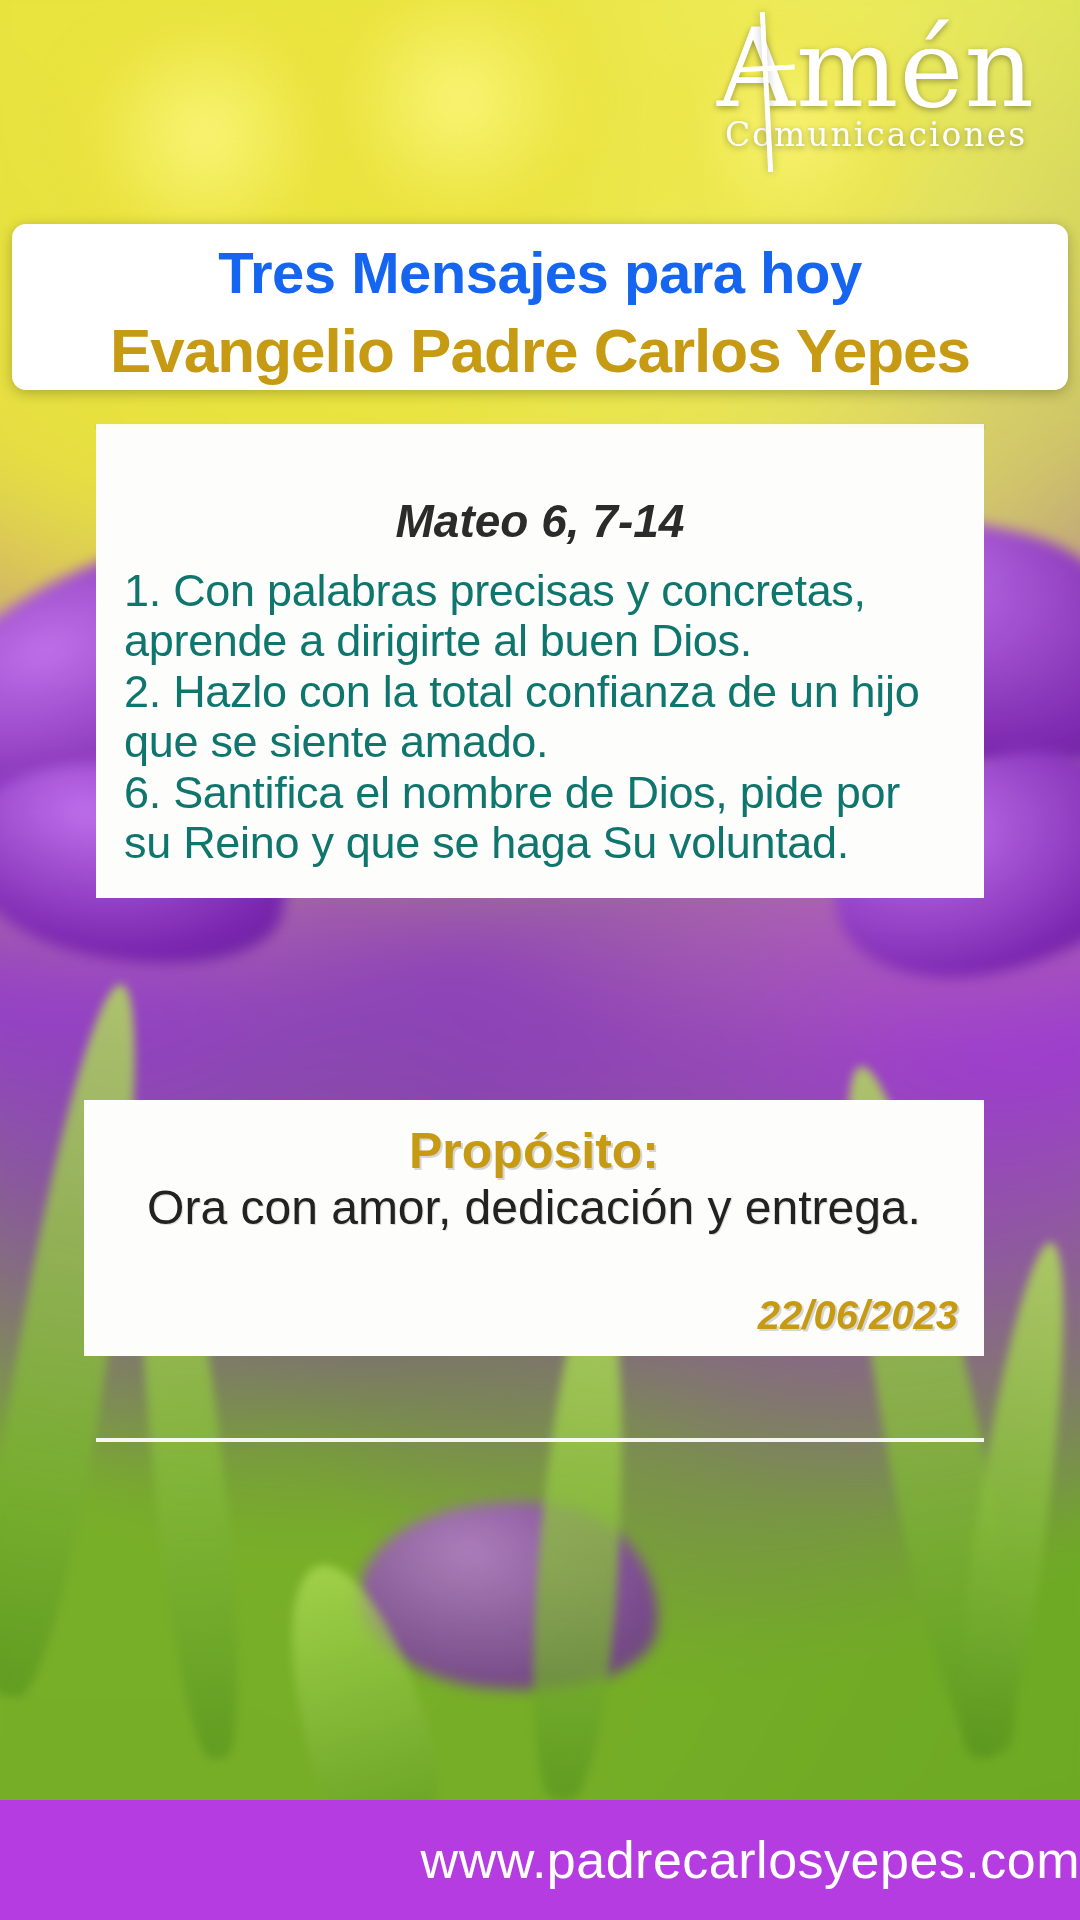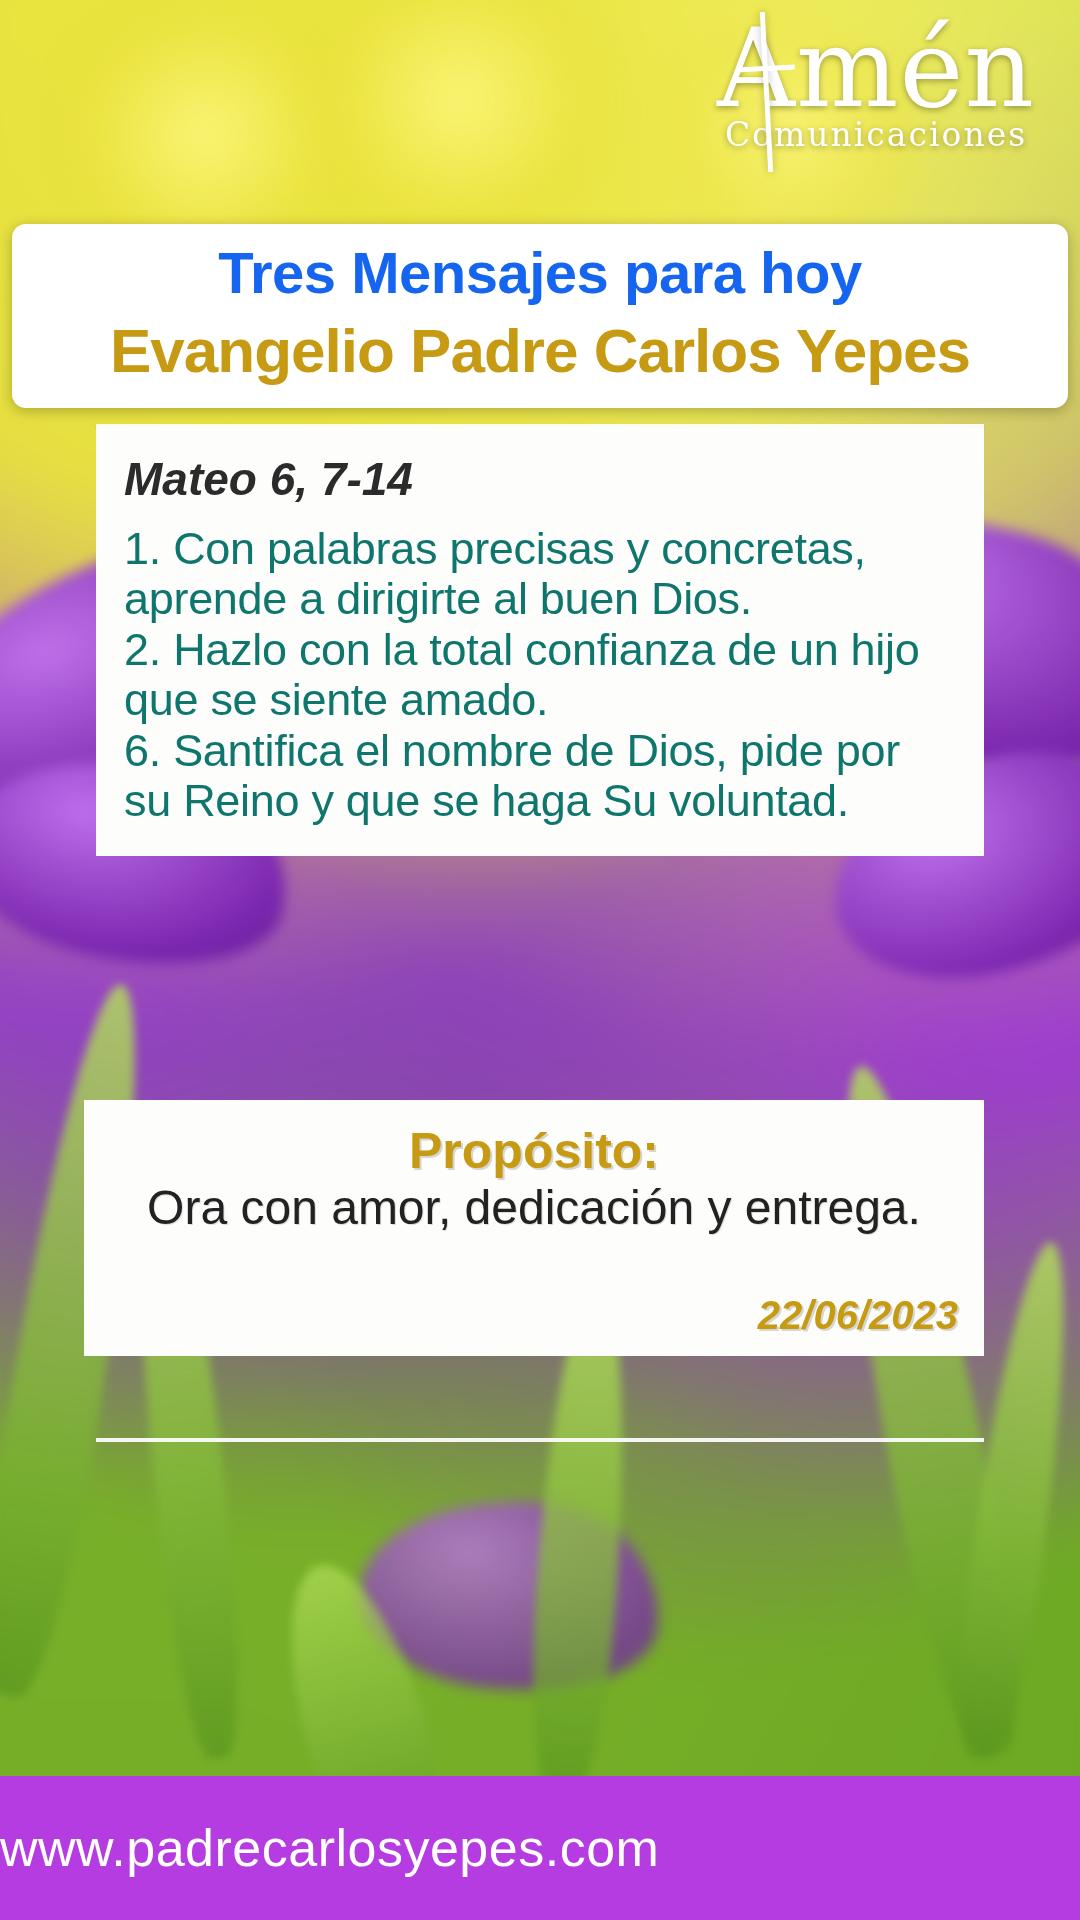--- a/index.html
+++ b/index.html
@@ -105,21 +105,21 @@
   }
 
   
   .title-card {
     position: absolute;
     left: 12px;
     right: 12px;
     top: 224px;
     background: #ffffff;
     border-radius: 14px;
-    padding: 16px 10px 22px;
+    padding: 16px 10px 4px;
     text-align: center;
     box-shadow: 0 3px 14px rgba(0,0,0,.25);
   }
   .title-main {
     color: #1565f0;
     font-size: 58px;
     font-weight: 700;
     letter-spacing: -0.5px;
     line-height: 1.15;
   }
@@ -151,24 +151,26 @@
   .heading-blue {
     text-align: center;
     color: #1565f0;
     font-size: 56px;
     font-weight: 700;
     font-style: italic;
     text-shadow: 2px 3px 0 rgba(130,130,130,.45);
     letter-spacing: -1px;
   }
   .verse {
+    text-align: center;
     color: #2b2b2b;
     font-size: 46px;
     font-weight: 700;
     font-style: italic;
+    margin-top: 42px;
     margin-bottom: 18px;
   }
   .points {
     color: #0f766e;
     font-size: 45px;
     line-height: 1.12;
     letter-spacing: -0.3px;
   }
   .points div {
     margin: 0;
@@ -214,25 +216,25 @@
     height: 4px;
     background: rgba(255,255,255,.92);
   }
 
   
   .footer {
     position: absolute;
     left: 0;
     right: 0;
     bottom: 0;
-    height: 144px;
+    height: 120px;
     background: #b53ce0;
     display: flex;
     align-items: center;
-    justify-content: flex-start;
+    justify-content: flex-end;
   }
   .footer-text {
     color: #ffffff;
     font-size: 52px;
     letter-spacing: 0.5px;
   }
 </style>
 </head>
 <body>
 

